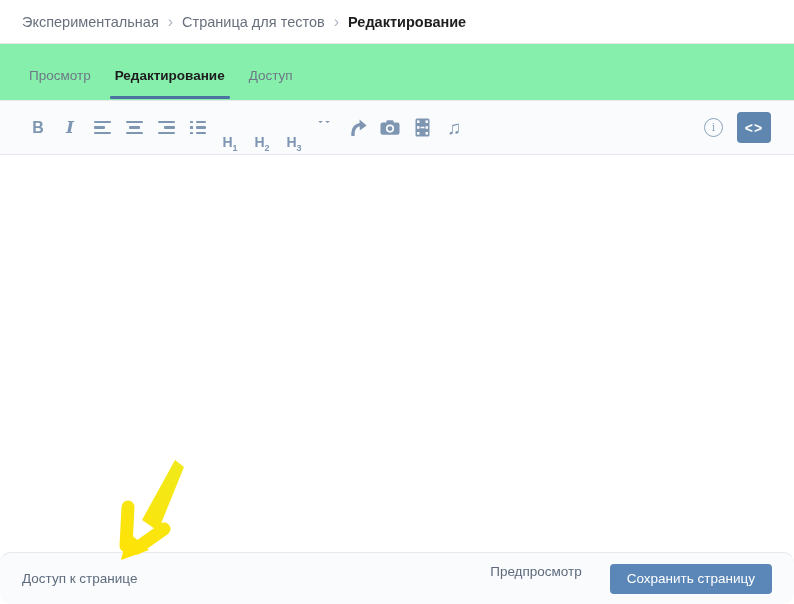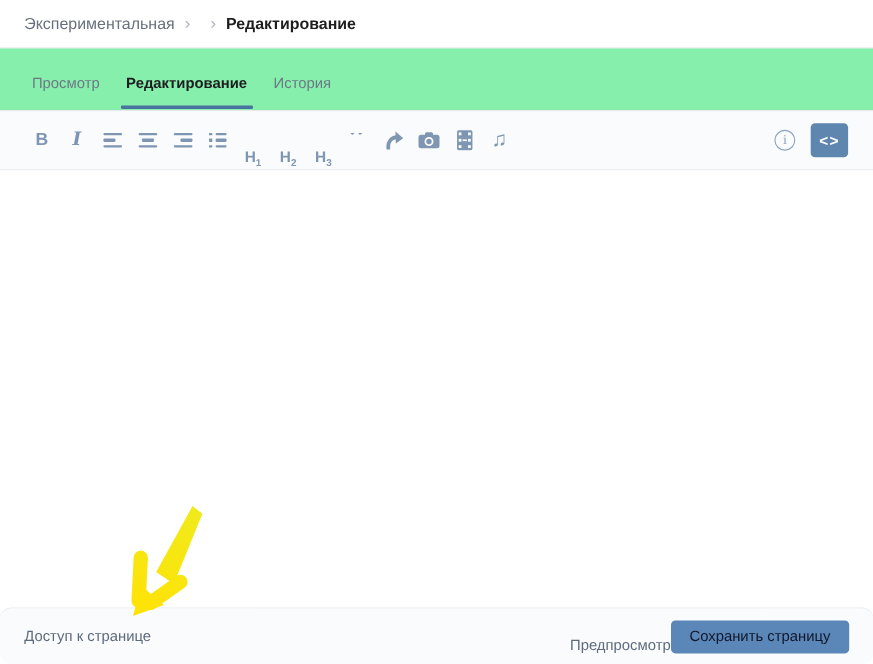--- a/index.html
+++ b/index.html
@@ -57,45 +57,46 @@
 
   
   .editor { position:absolute; top:155px; left:0; right:0; height:397px;
     background:#fff; cursor:text; }
 
   
   .footer { position:absolute; top:552px; left:0; right:0; height:52px;
     background:#fafbfc; border-top:1px solid #e7e8ec; display:flex;
     align-items:center; padding:0 22px;border-radius:11px; }
   .flink { font-size:13.5px; color:#5d6b7d; cursor:pointer; }
-  .f-right { margin-left:auto; display:flex; align-items:flex-end; }
+  .f-right { margin-left:auto; display:flex; align-items:flex-start; gap:28px; }
   .savebtn { height:30px; padding:0 17px; background:#5b87b8; border:none;
-    border-radius:4px; color:#0f172a; font-size:13.5px; font-family:"Liberation Sans",sans-serif;
+    border-radius:4px; color:#ffffff; font-size:13.5px; font-family:"Liberation Sans",sans-serif;
     cursor:pointer; display:flex; align-items:center; }
 
   
   .arrow-anno { position:absolute; left:95px; top:440px; width:110px; height:130px;
     z-index:6; pointer-events:none; }
 </style>
 </head>
 <body>
 
 <div class="page">
 
   <div class="crumbbar">
     <span class="crumb">Экспериментальная</span>
     <span class="crumb-sep">›</span>
+    <span class="crumb">Страница для тестов</span>
     <span class="crumb-sep">›</span>
     <span class="crumb current">Редактирование</span>
   </div>
 
   <div class="tabsbar">
     <div class="tab">Просмотр</div>
     <div class="tab active">Редактирование</div>
-    <div class="tab">История</div>
+    <div class="tab">Доступ</div>
   </div>
 
   <div class="toolbar">
     <div class="tb-left">
       <div class="tb-btn">
         <span class="tb-txt">B</span>
       </div>
       <div class="tb-btn">
         <span class="tb-italic">I</span>
       </div>

